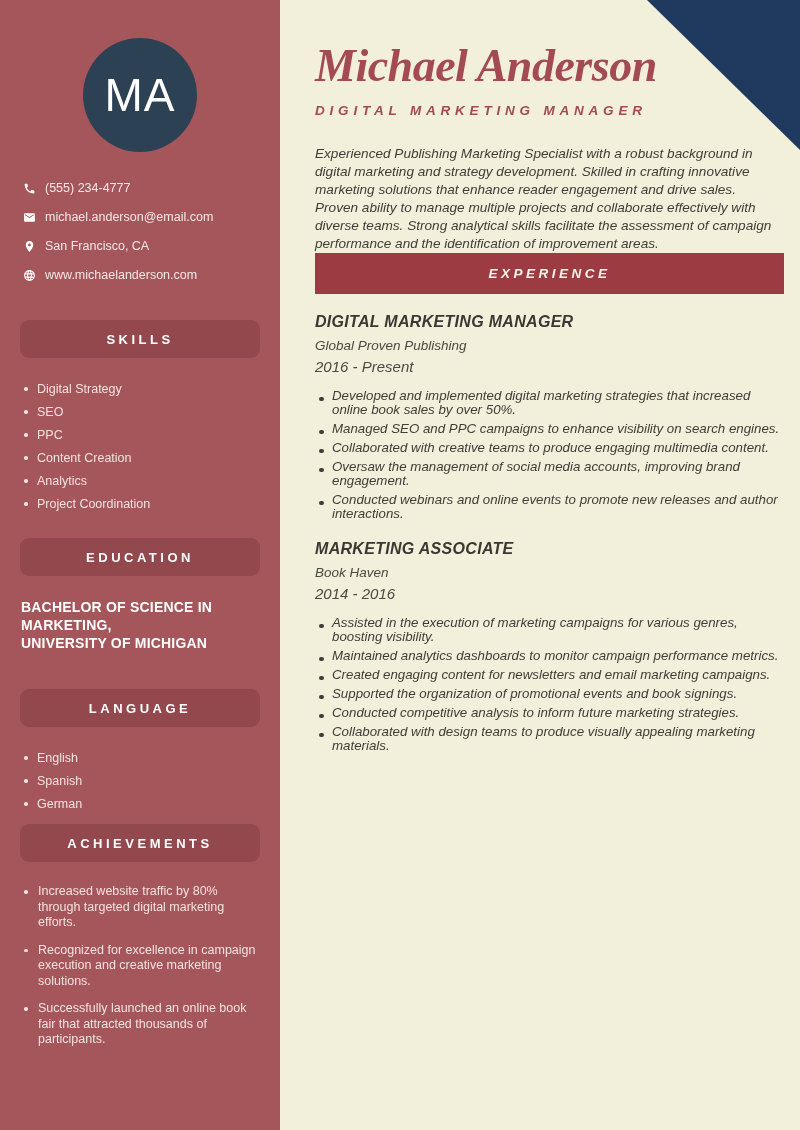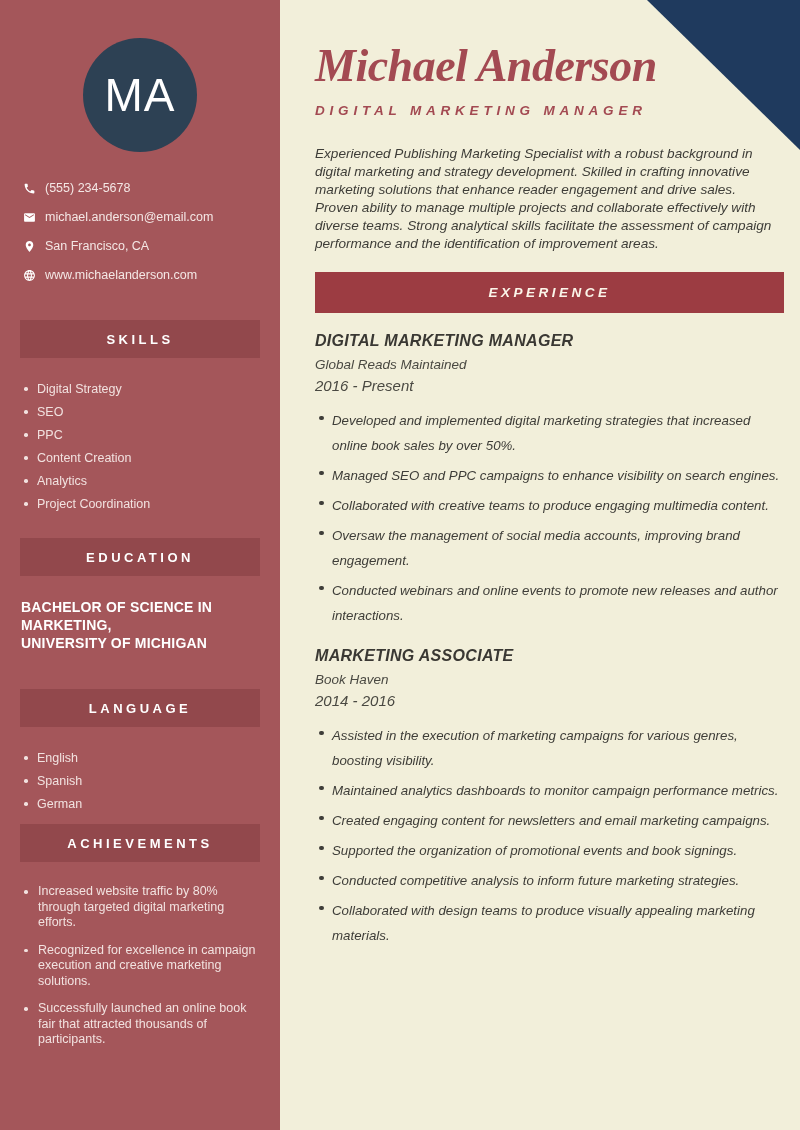--- a/index.html
+++ b/index.html
@@ -14,21 +14,21 @@
     width:114px; height:114px; border-radius:50%; background:#2D4154;
     margin:38px auto 0; display:flex; align-items:center; justify-content:center;
   }
   .avatar-text { font-size:46px; font-weight:500; color:#fff; letter-spacing:1px; }
   .contact { margin:28px 18px 0 22px; }
   .contact-row { display:flex; align-items:center; gap:9px; margin-bottom:13px; height:16px; font-size:12.5px; color:#F4E7E5; }
   .cicon { width:14px; height:14px; flex:0 0 14px; display:flex; align-items:center; justify-content:center; }
   .cicon svg { width:13px; height:13px; fill:#fff; display:block; }
   .side-bar-header {
     height:38px; margin:0 20px; background:#92484C; display:flex; align-items:center; justify-content:center;
-    font-size:13px; font-weight:bold; letter-spacing:3.5px; color:#fff;
+    font-size:13px; font-weight:bold; letter-spacing:3.5px; color:#fff;border-radius:9px;
   }
   .mt37 { margin-top:37px; } .mt26 { margin-top:26px; } .mt28 { margin-top:12px; }
   .side-list { list-style:none; margin:23px 20px 0 24px; }
   .side-list li { position:relative; padding-left:13px; font-size:12.5px; line-height:16px; margin-bottom:7px; color:#F2E2E0; }
   .side-list li::before { content:""; position:absolute; left:0; top:6px; width:3.5px; height:3.5px; border-radius:50%; background:#F2E2E0; }
   .edu-text { margin:22px 20px 0 21px; font-size:14px; font-weight:bold; line-height:18px; color:#fff; letter-spacing:0.2px; }
   .ach-list { list-style:none; margin:22px 18px 0 24px; }
   .ach-list li { position:relative; padding-left:14px; font-size:12.5px; line-height:15.5px; margin-bottom:12px; color:#F2E2E0; }
   .ach-list li::before { content:""; position:absolute; left:0; top:6px; width:3.5px; height:3.5px; border-radius:50%; background:#F2E2E0; }
   
@@ -37,50 +37,50 @@
     position:absolute; top:0; right:0; width:153px; height:150px;
     background:#1F3A5E; clip-path:polygon(0 0, 100% 0, 100% 100%);
   }
   .name {
     margin-top:42px; font-family:"Liberation Serif", "DejaVu Serif", serif;
     font-weight:bold; font-size:46px; line-height:47px; color:#A34A52; letter-spacing:-0.5px;
   }
   .role { margin-top:14px; font-size:13.5px; line-height:16px; font-weight:bold; letter-spacing:4.8px; color:#A34A52; }
   .summary { margin-top:26px; font-size:13.6px; line-height:18px; color:#3E3D38; max-width:458px; }
   .exp-bar {
-    margin-top:19px; height:41px; background:#9C3C42; display:flex; align-items:center; justify-content:center;
+    height:41px; background:#9C3C42; display:flex; align-items:center; justify-content:center;
     color:#FBF5E9; font-size:13.5px; font-weight:bold; letter-spacing:3.5px;
   }
   .job { margin-top:19px; }
   .job-name { font-size:16px; font-weight:bold; color:#3A3833; letter-spacing:0.3px; line-height:18px; }
   .job-company { margin-top:7px; font-size:13.5px; line-height:16px; color:#4A4942; }
   .job-dates { margin-top:5px; font-size:15px; line-height:16px; color:#4A4942; }
   .bullets { list-style:none; margin-top:14px; }
-  .bullets li { position:relative; padding-left:17px; font-size:13.3px; line-height:25px; margin-bottom:5px; color:#3E3D38; }
+  .bullets li { position:relative; padding-left:17px; font-size:13.3px; line-height:14px; margin-bottom:5px; color:#3E3D38; }
   .bullets li::before { content:""; position:absolute; left:4px; top:7.5px; width:4.5px; height:4.5px; border-radius:50%; background:#3E3D38; }
 </style>
 </head>
 <body>
 
 <div class="page">
 
   <aside class="sidebar">
 
     <div class="avatar">
       <span class="avatar-text">MA</span>
     </div>
 
     <div class="contact">
       <div class="contact-row">
         <span class="cicon">
           <svg viewBox="0 0 24 24">
               <path d="M6.62 10.79c1.44 2.83 3.76 5.14 6.59 6.59l2.2-2.2c.27-.27.67-.36 1.02-.24 1.12.37 2.33.57 3.57.57.55 0 1 .45 1 1V20c0 .55-.45 1-1 1-9.39 0-17-7.61-17-17 0-.55.45-1 1-1h3.5c.55 0 1 .45 1 1 0 1.25.2 2.45.57 3.57.11.35.03.74-.25 1.02l-2.2 2.2z"></path>
             </svg>
         </span>
-        <span>(555) 234-5678</span>
+        <span>(555) 234-4777</span>
       </div>
       <div class="contact-row">
         <span class="cicon">
           <svg viewBox="0 0 24 24">
               <path d="M20 4H4c-1.1 0-1.99.9-1.99 2L2 18c0 1.1.9 2 2 2h16c1.1 0 2-.9 2-2V6c0-1.1-.9-2-2-2zm0 4l-8 5-8-5V6l8 5 8-5v2z"></path>
             </svg>
         </span>
         <span>michael.anderson@email.com</span>
       </div>
       <div class="contact-row">
@@ -134,21 +134,21 @@
 
   <main class="main">
     <h1 class="name">Michael Anderson</h1>
     <div class="role">DIGITAL MARKETING MANAGER</div>
     <p class="summary">Experienced Publishing Marketing Specialist with a robust background in digital marketing and strategy development. Skilled in crafting innovative marketing solutions that enhance reader engagement and drive sales. Proven ability to manage multiple projects and collaborate effectively with diverse teams. Strong analytical skills facilitate the assessment of campaign performance and the identification of improvement areas.</p>
 
     <div class="exp-bar">EXPERIENCE</div>
 
     <section class="job">
       <div class="job-name">DIGITAL MARKETING MANAGER</div>
-      <div class="job-company">Global Reads Maintained</div>
+      <div class="job-company">Global Proven Publishing</div>
       <div class="job-dates">2016 - Present</div>
       <ul class="bullets">
         <li>Developed and implemented digital marketing strategies that increased online book sales by over 50%.</li>
         <li>Managed SEO and PPC campaigns to enhance visibility on search engines.</li>
         <li>Collaborated with creative teams to produce engaging multimedia content.</li>
         <li>Oversaw the management of social media accounts, improving brand engagement.</li>
         <li>Conducted webinars and online events to promote new releases and author interactions.</li>
       </ul>
     </section>
 

